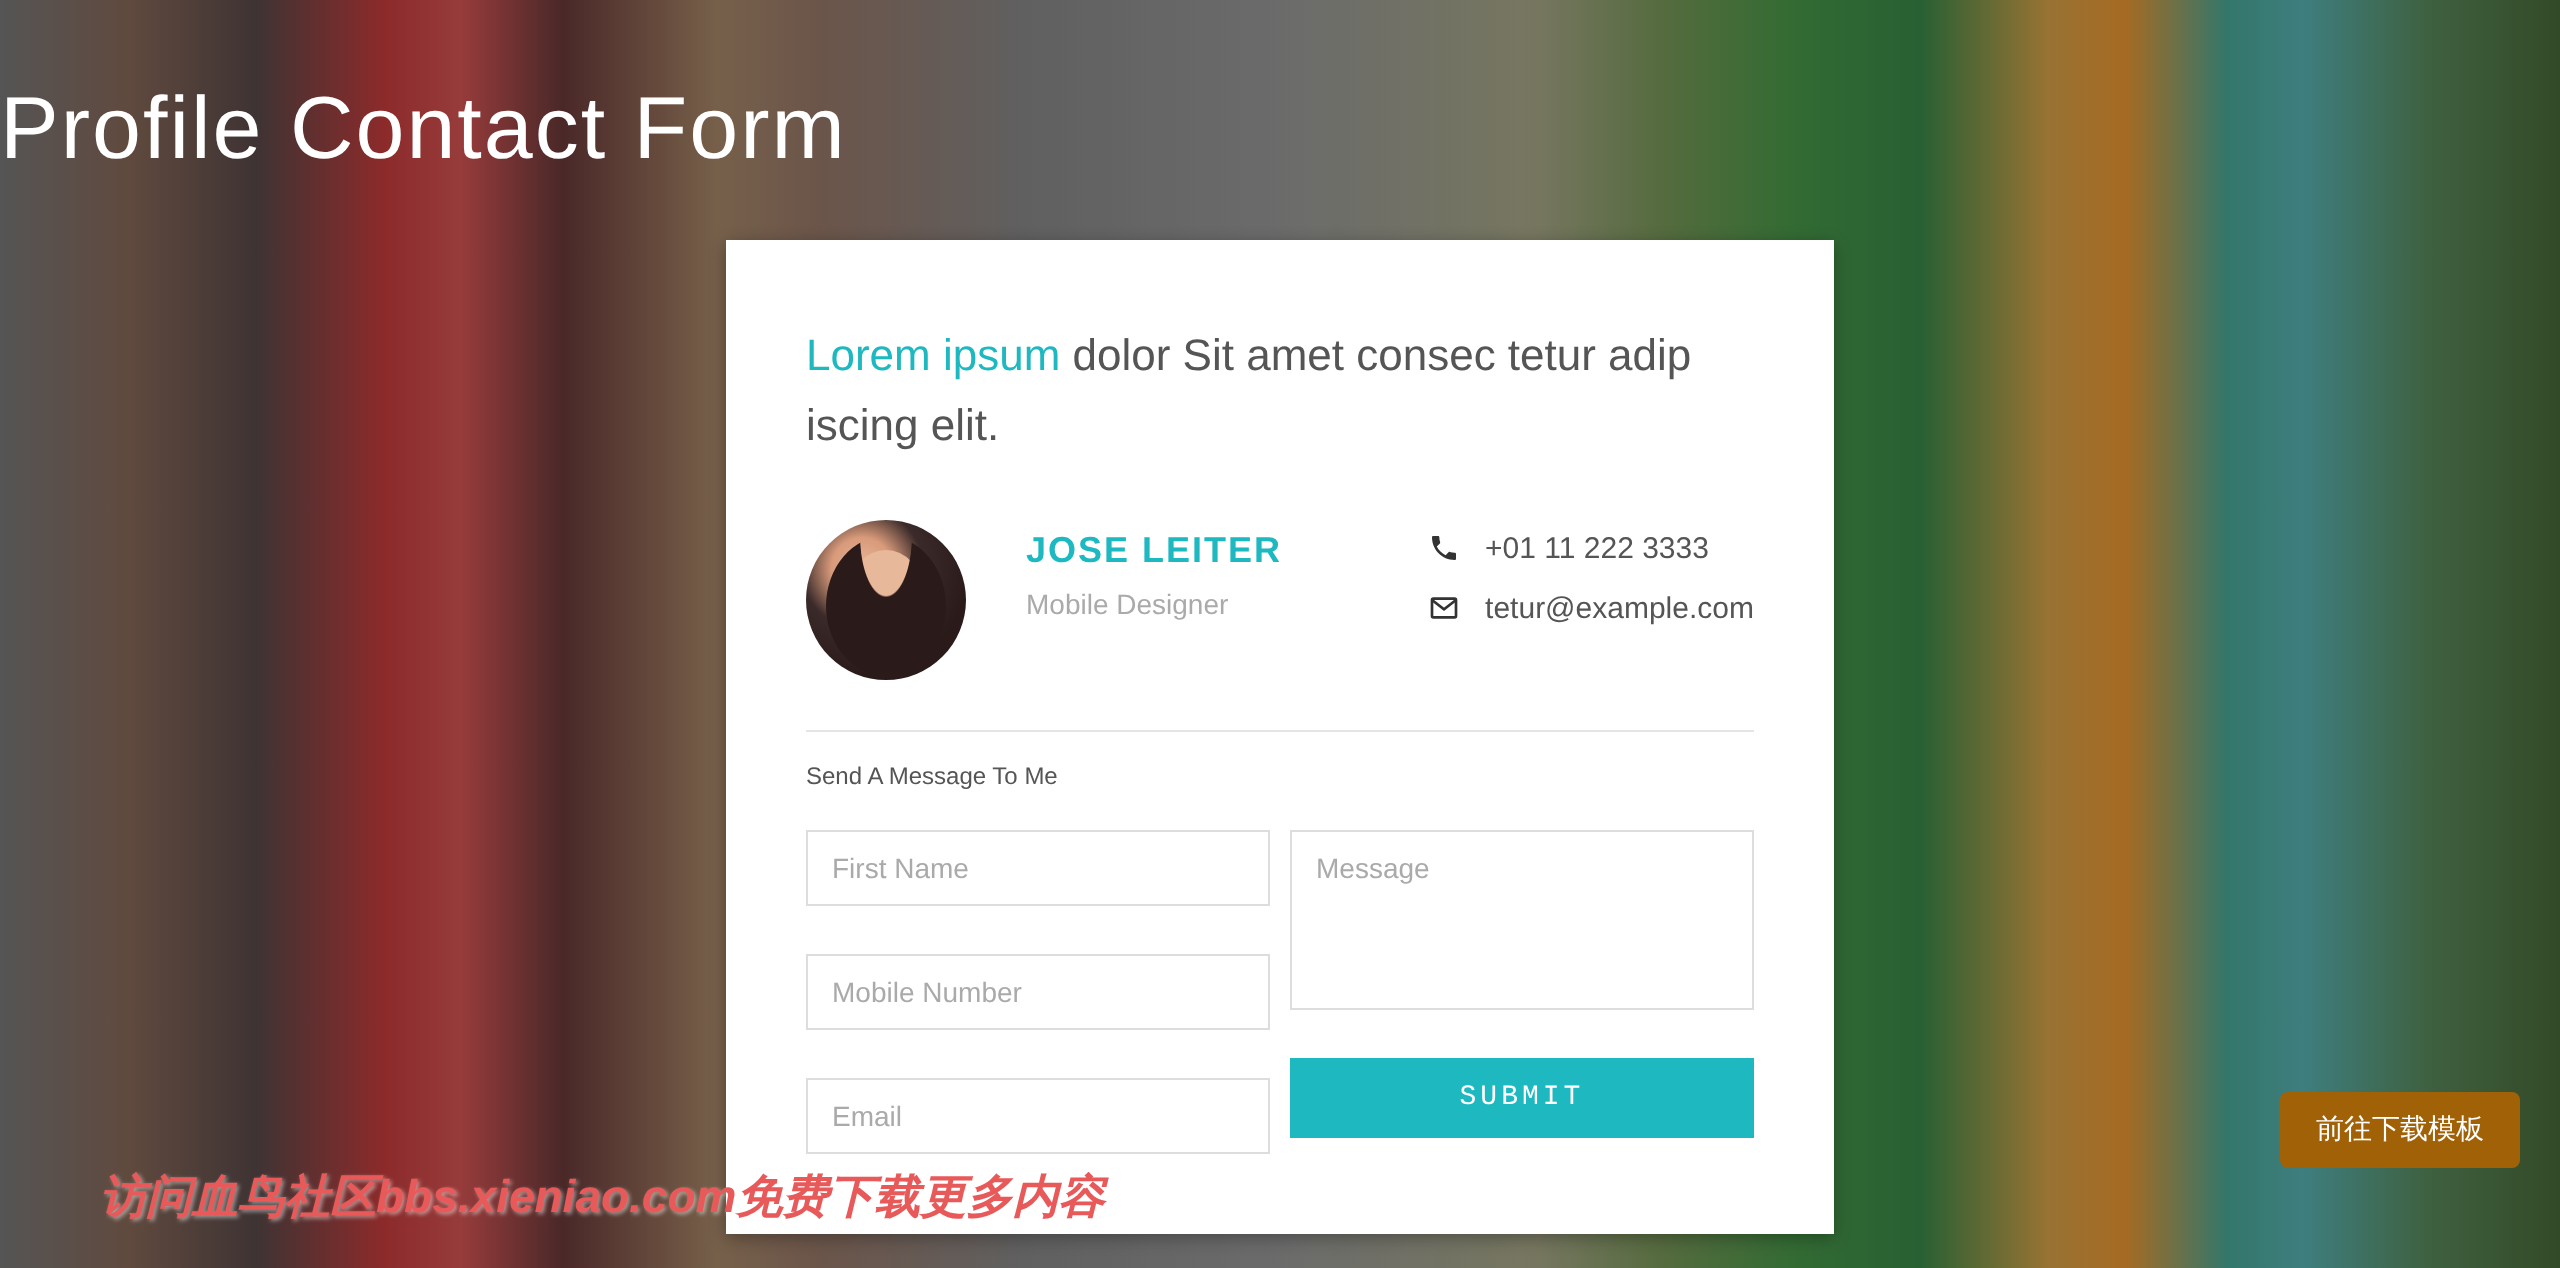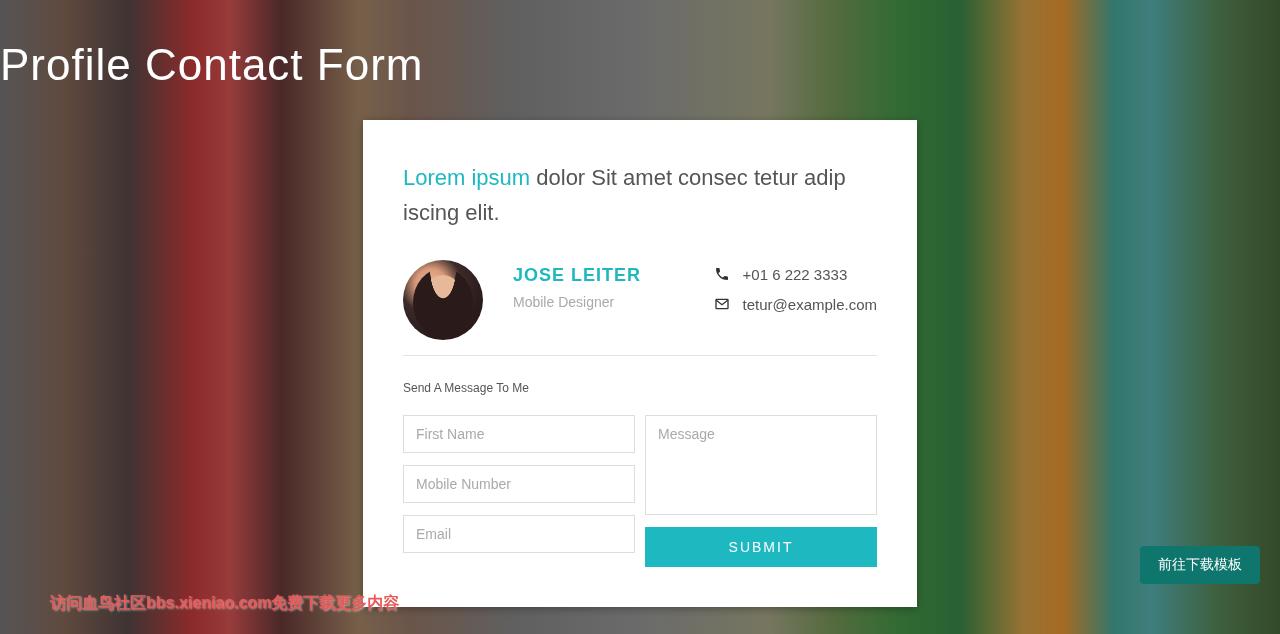--- a/index.html
+++ b/index.html
@@ -58,23 +58,23 @@
     }
     
     .intro .highlight {
       color: #1eb8c1;
     }
     
     .profile-row {
       display: flex;
       align-items: flex-start;
       gap: 30px;
-      padding-bottom: 15px;
+      padding-bottom: 25px;
       border-bottom: 1px solid #e5e5e5;
-      margin-bottom: 25px;
+      margin-bottom: 15px;
     }
     
     .avatar {
       width: 80px;
       height: 80px;
       border-radius: 50%;
       background: radial-gradient(circle at 35% 30%, #e8b89a 0%, #d89a7a 20%, #3a2a2a 40%, #2a1a1a 70%);
       flex-shrink: 0;
       position: relative;
       overflow: hidden;
@@ -146,68 +146,69 @@
     
     .form-row {
       display: flex;
       gap: 10px;
     }
     
     .form-col {
       flex: 1;
       display: flex;
       flex-direction: column;
-      gap: 12px;
+      gap: 24px;
     }
     
     .form-input {
       width: 100%;
       padding: 10px 12px;
       border: 1px solid #ddd;
       font-size: 14px;
       color: #555;
       font-family: inherit;
     }
     
     .form-input::placeholder {
       color: #aaa;
     }
     
     textarea.form-input {
-      height: 100px;
+      height: 90px;
       resize: none;
     }
     
     .submit-btn {
       background: #1eb8c1;
       color: #fff;
       border: none;
       padding: 12px;
       font-size: 14px;
       letter-spacing: 2px;
       cursor: pointer;
-      font-family: Liberation Sans, sans-serif;
+      font-family: Liberation Mono, monospace;
     }
     
     .watermark {
       position: absolute;
       bottom: 20px;
       left: 50px;
       color: #e85a5a;
-      font-size: 16px;
+      font-size: 23px;
       font-weight: bold;
+      font-style: italic;
       z-index: 2;
       text-shadow: 1px 1px 2px rgba(255,255,255,0.5);
     }
     
     .float-btn {
       position: absolute;
       bottom: 50px;
       right: 20px;
-      background: #0f766e;
+      background: #a16207;
       color: #fff;
       padding: 10px 18px;
       border-radius: 4px;
       font-size: 14px;
       z-index: 2;
       cursor: pointer;
     }
   </style>
 </head>
 <body>
@@ -228,21 +229,21 @@
       <div class="profile-title">Mobile Designer</div>
     </div>
 
     <div class="contact-info">
       <div class="contact-item">
         <span class="icon">
           <svg viewBox="0 0 24 24" width="16" height="16" fill="#333">
               <path d="M6.6 10.8c1.4 2.8 3.8 5.1 6.6 6.6l2.2-2.2c.3-.3.7-.4 1-.2 1.1.4 2.3.6 3.6.6.6 0 1 .4 1 1V20c0 .6-.4 1-1 1C10.6 21 3 13.4 3 4c0-.6.4-1 1-1h3.5c.6 0 1 .4 1 1 0 1.2.2 2.4.6 3.6.1.3 0 .7-.2 1l-2.3 2.2z"></path>
             </svg>
         </span>
-        <span>+01 6 222 3333</span>
+        <span>+01 11 222 3333</span>
       </div>
       <div class="contact-item">
         <span class="icon">
           <svg viewBox="0 0 24 24" width="16" height="16" fill="none" stroke="#333" stroke-width="2">
               <rect x="3" y="5" width="18" height="14" rx="1"></rect>
               <path d="M3 6l9 7 9-7"></path>
             </svg>
         </span>
         <span>tetur@example.com</span>
       </div>

